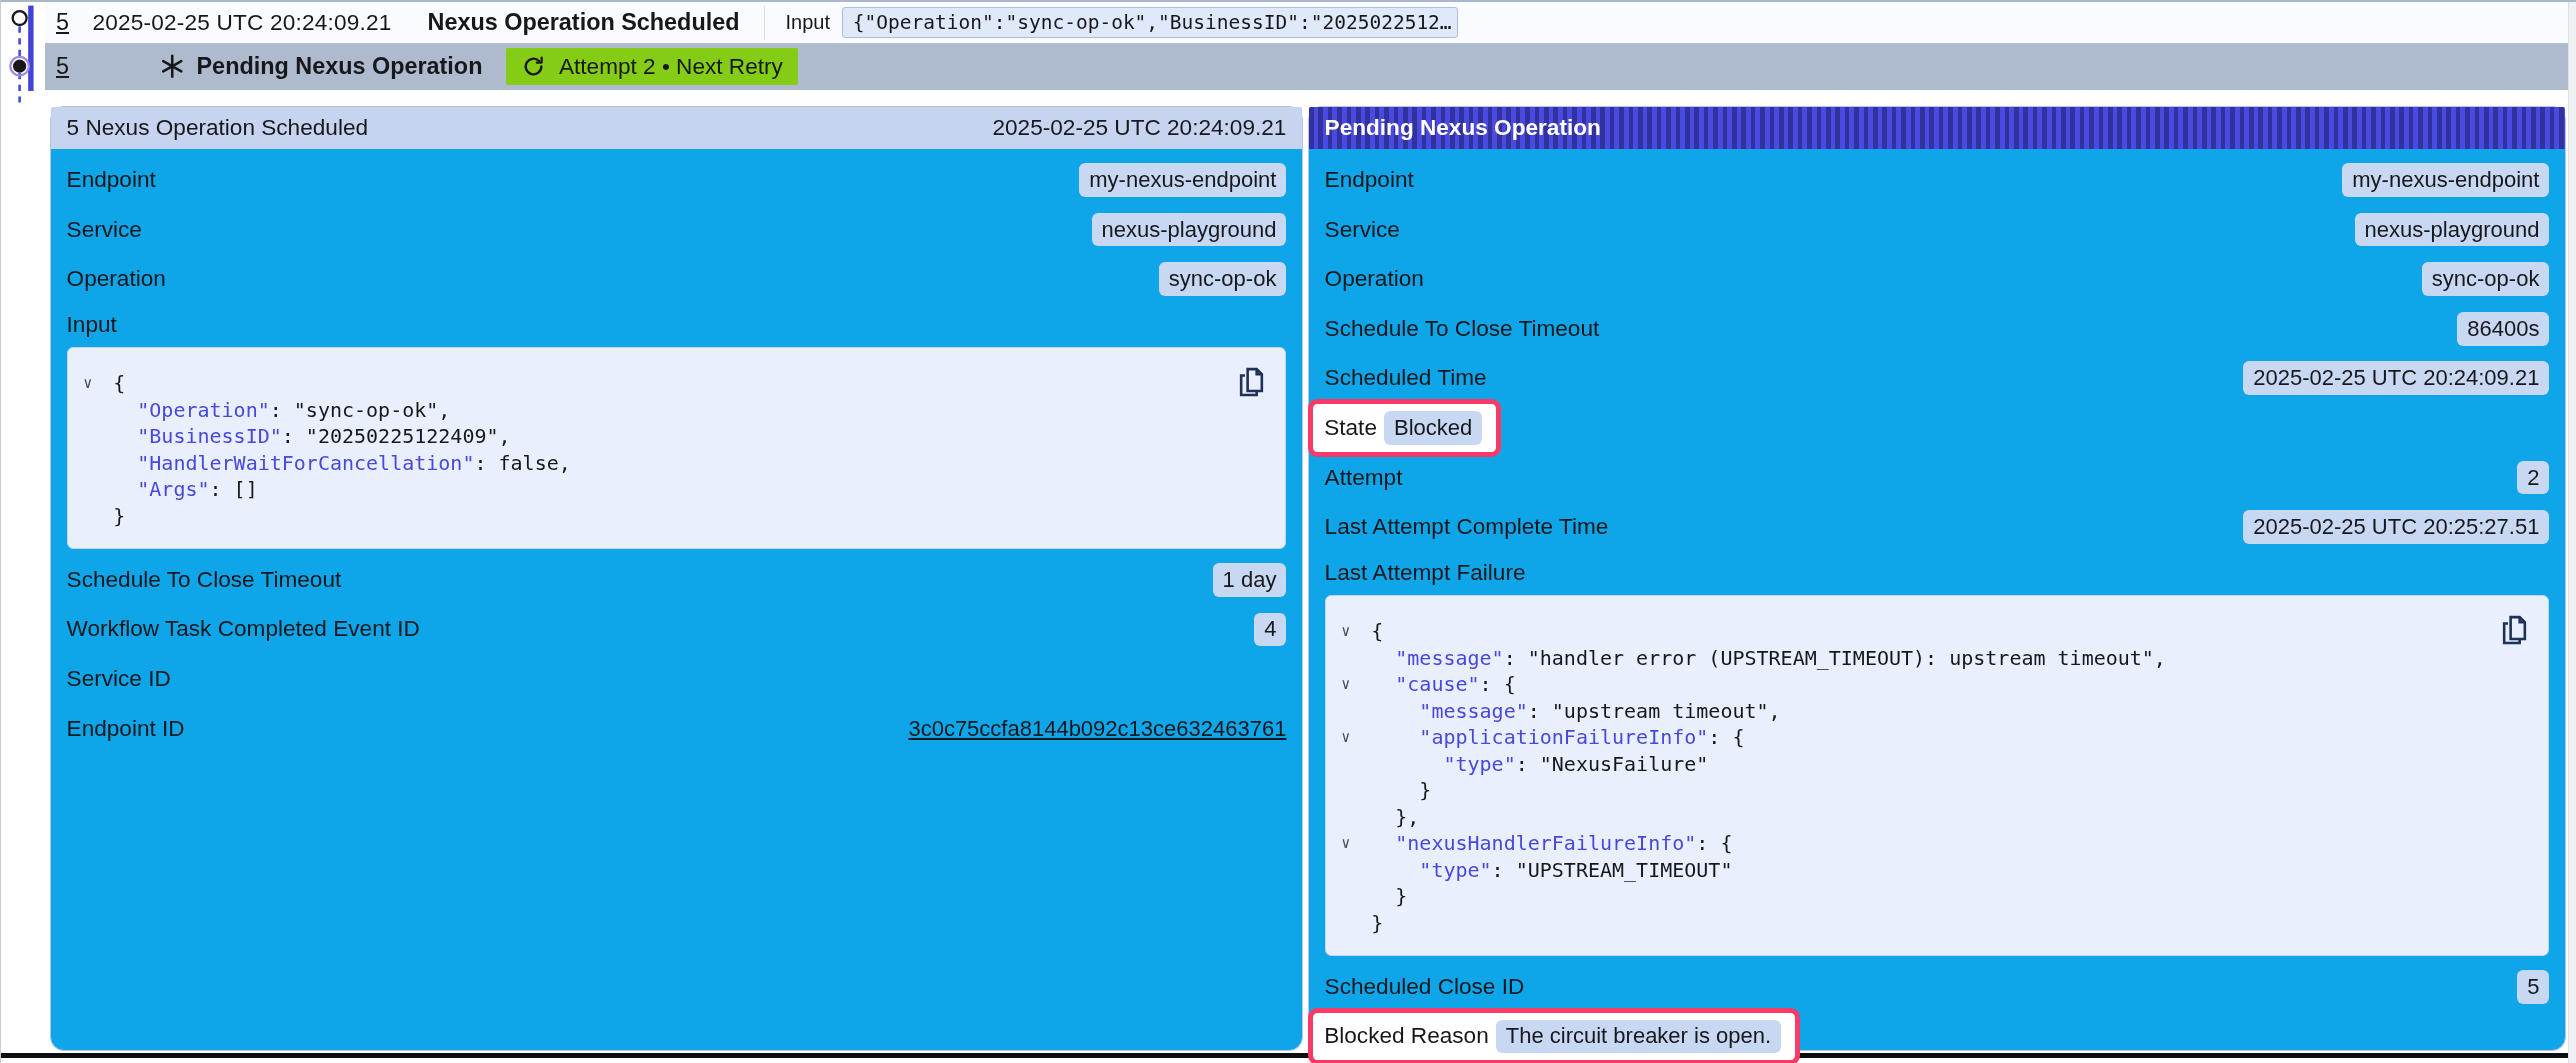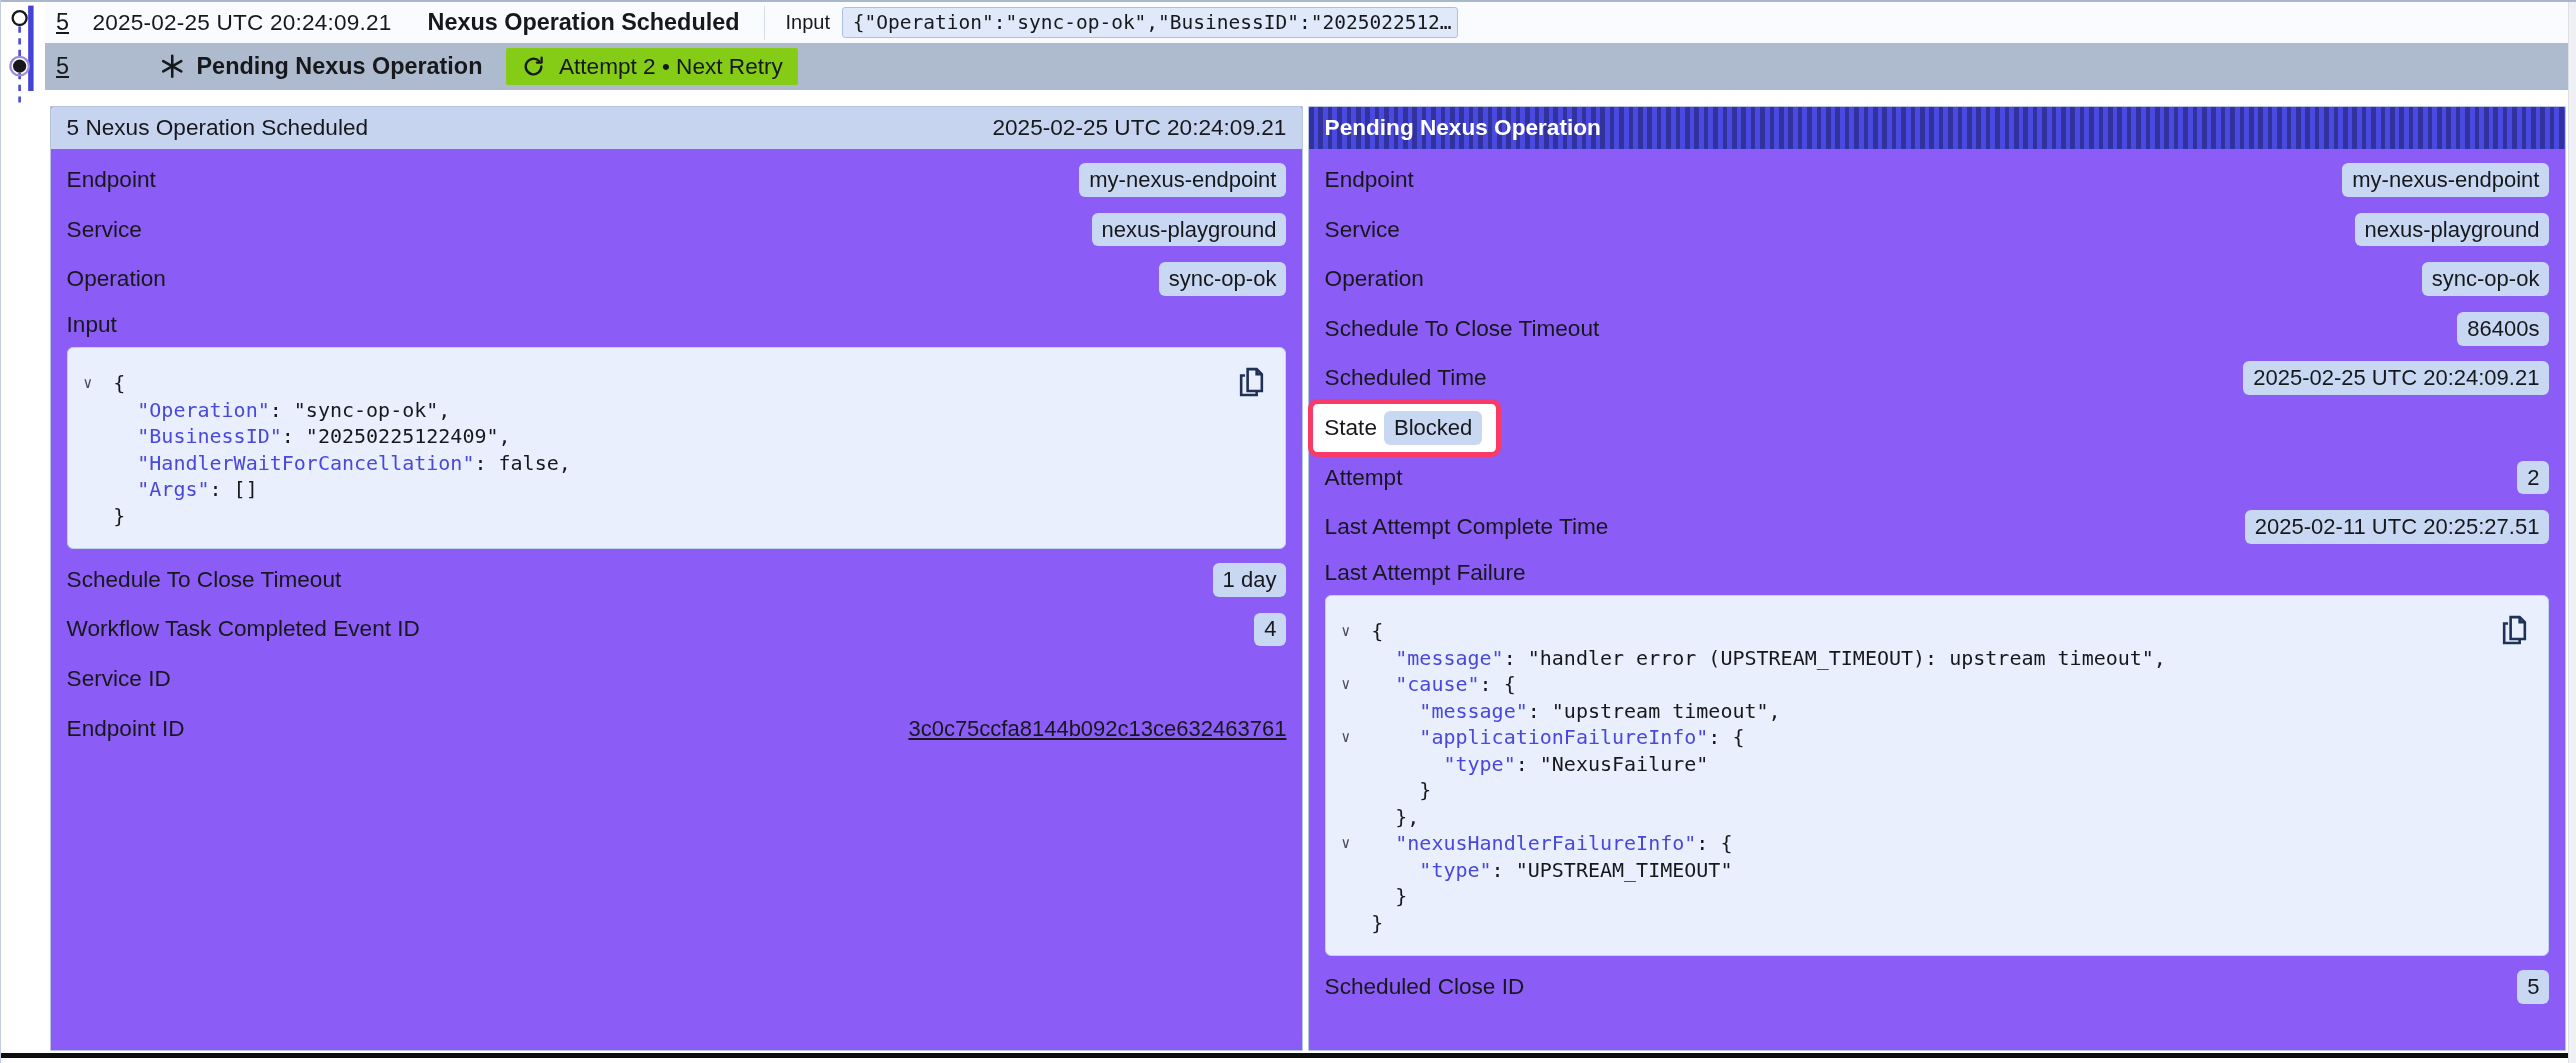--- a/index.html
+++ b/index.html
@@ -30,21 +30,21 @@
     max-width:616px; white-space:nowrap; overflow:hidden; cursor:pointer;
   }
   .asterisk-wrap { margin-left:90px; display:inline-flex; align-items:center; }
   .row2 .ev-title { margin-left:11px; }
   .retry-badge {
     margin-left:23.4px; display:inline-flex; align-items:center; gap:12.5px;
     background:#84cc16; border-radius:2px; padding:5.5px 15.6px; font-size:22.6px; color:#17181c;
   }
 
   
-  .panel { position:absolute; top:106px; background:#8b5cf6; border:1.6px solid #b7c5e2; border-radius:1px; }
+  .panel { position:absolute; top:106px; background:#0ea5e9; border:1.6px solid #b7c5e2; border-radius:14px; }
   .panel-left  { left:49px;  width:1253px; height:945px; }
   .panel-right { left:1307px; width:1258px; height:945px; }
   .panel-header {
     height:42px; display:flex; align-items:center; justify-content:space-between;
     padding:0 15.6px; font-size:22.6px; border-radius:1.6px 1.6px 0 0;
   }
   .panel-left .panel-header { background:#c6d4ef; font-weight:500; }
   .panel-right .panel-header {
     background:repeating-linear-gradient(90deg,#32329e 0px,#32329e 4.7px,#4a4ae0 4.7px,#4a4ae0 9.4px);
     color:#ffffff; font-weight:600;
@@ -225,21 +225,21 @@
               <span>State</span>
               <span class="field-badge">Blocked</span>
             </span>
           </div>
           <div class="field-row">
             <span>Attempt</span>
             <span class="field-badge">2</span>
           </div>
           <div class="field-row">
             <span>Last Attempt Complete Time</span>
-            <span class="field-badge">2025-02-11 UTC 20:25:27.51</span>
+            <span class="field-badge">2025-02-25 UTC 20:25:27.51</span>
           </div>
         </div>
       <div class="section-label">Last Attempt Failure</div>
       <div class="code-block" id="right-code">
         <button class="copy-btn">
           <svg width="31" height="34" viewBox="0 0 24 26" fill="none" stroke="#1f3156" stroke-width="2">
             <path d="M7 8 H4 V23 H16 V20"></path>
             <path d="M9 3 H16 L20 7 V20 H9 Z"></path>
             <path d="M16 3 V7 H20"></path>
           </svg>
@@ -291,20 +291,26 @@
           <div class="code-line">
             <span class="gutter"></span>
             <span class="code-text">}</span>
           </div>
         </div>
       <div id="right-fields-bottom">
           <div class="field-row">
             <span>Scheduled Close ID</span>
             <span class="field-badge">5</span>
           </div>
+          <div class="field-row">
+            <span class="highlight-box">
+              <span>Blocked Reason</span>
+              <span class="field-badge">The circuit breaker is open.</span>
+            </span>
+          </div>
         </div>
     </div>
   </section>
 
   <div class="bottom-line"></div>
   <div class="scroll-track"></div>
 </div>
 
 
 </body></html>

